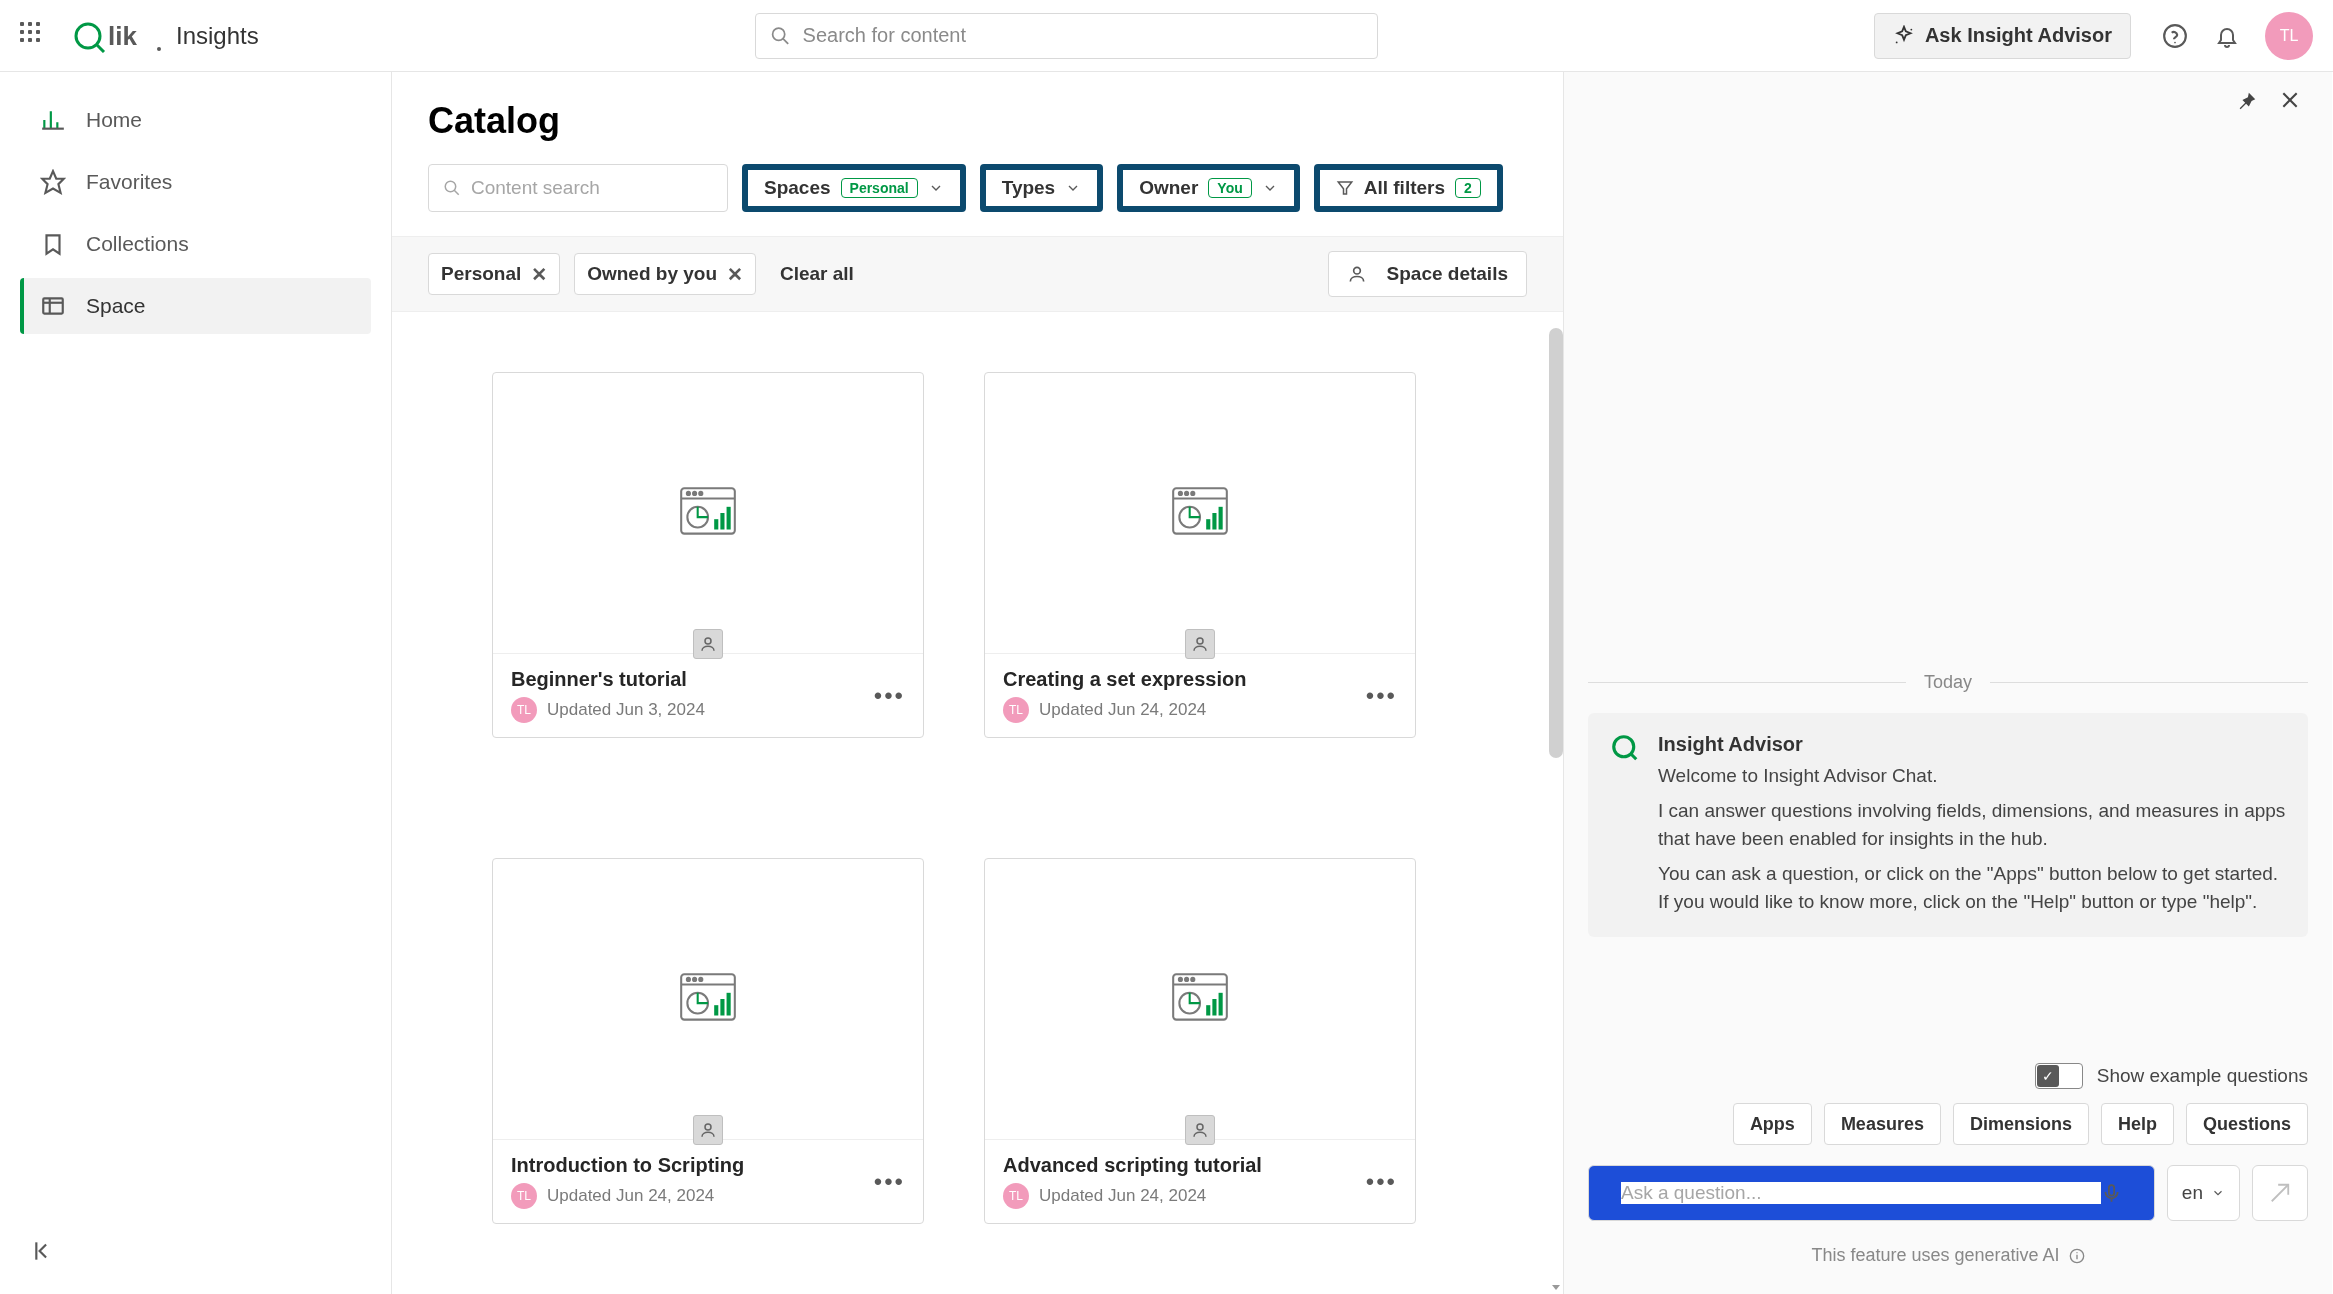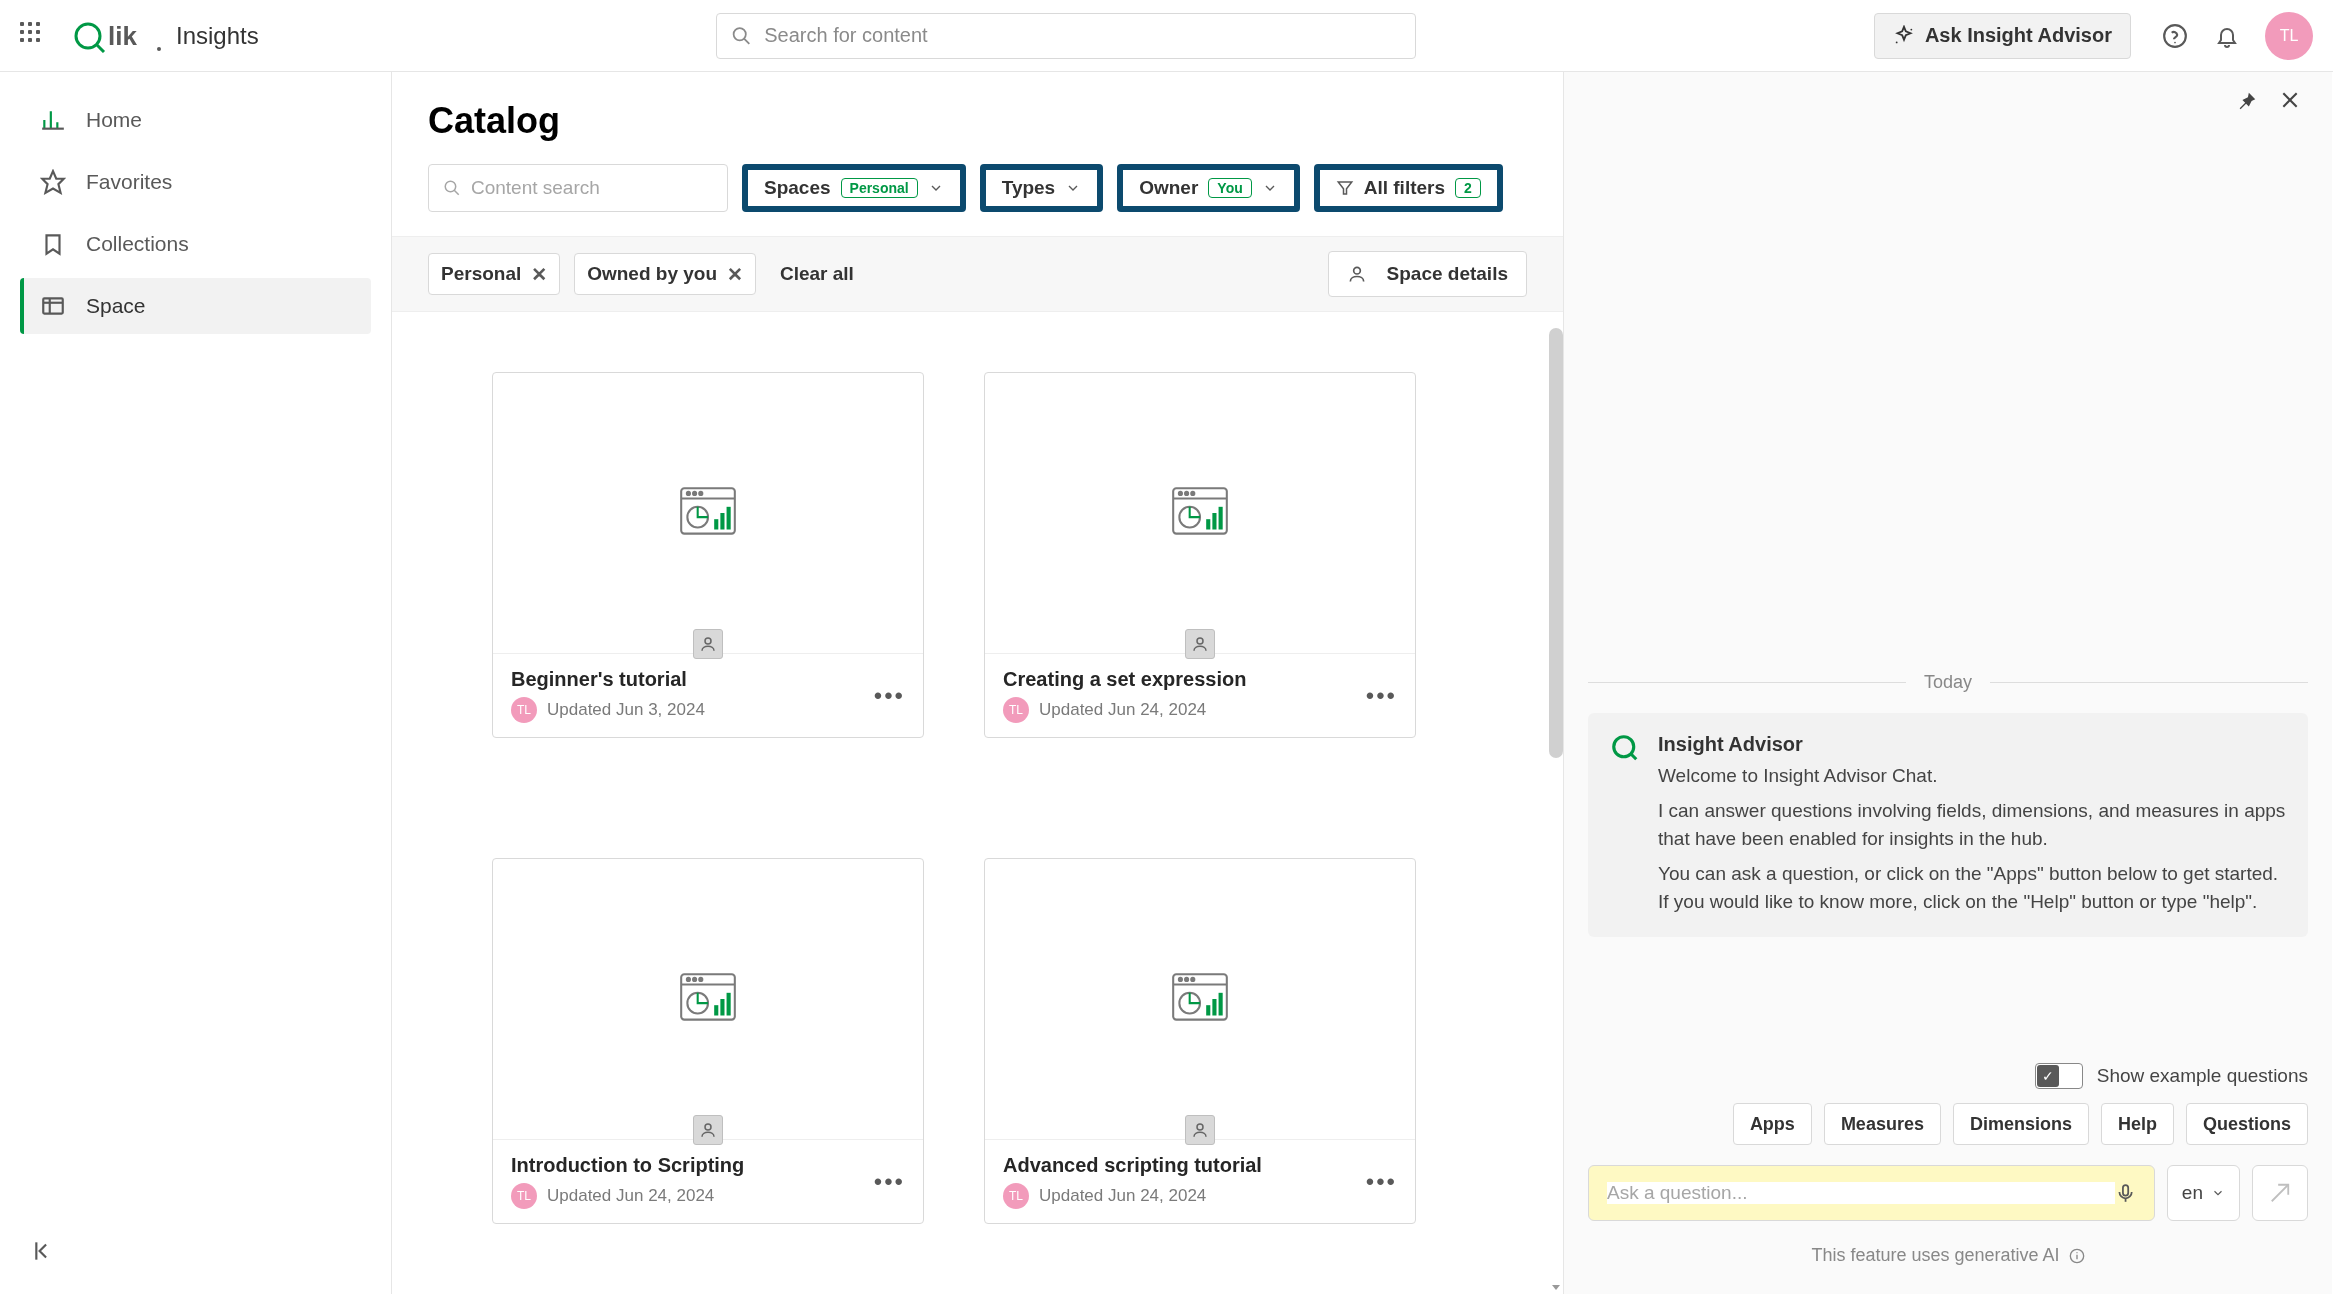--- a/index.html
+++ b/index.html
@@ -15,21 +15,21 @@
     padding: 0 20px;
     gap: 16px;
   }
   .waffle { width: 28px; height: 28px; display: grid; grid-template-columns: repeat(3,4px); grid-template-rows: repeat(3,4px); gap: 4px; cursor: pointer; }
   .waffle span { background: #595959; border-radius: 1px; }
   .logo-wrap { display: flex; align-items: center; gap: 14px; margin-left: 10px; }
   .logo-wrap .product { font-size: 24px; color: #333; }
   .global-search {
     margin-left: auto;
     margin-right: auto;
-    width: 700px;
+    width: 623px;
     height: 46px;
     border: 1px solid #d9d9d9;
     border-radius: 4px;
     display: flex;
     align-items: center;
     padding: 0 14px;
     gap: 12px;
     color: #8a8a8a;
     font-size: 20px;
   }
@@ -329,23 +329,23 @@
   .ask-row {
     padding: 0 24px;
     display: flex;
     gap: 12px;
   }
   .ask-input {
     flex: 1;
     height: 56px;
     border: 1px solid #d9d9d9;
     border-radius: 6px;
-    background: #fef9c3;
+    background: #1d4ed8;
     display: flex; align-items: center;
-    padding: 0 18px;
+    padding: 0 32px;
   }
   .ask-input input { border: none; outline: none; width: 100%; font-size: 19px; }
   .ask-input input::placeholder { color: #a6a6a6; }
   .mic { color: #595959; }
   .lang-sel {
     height: 56px;
     border: 1px solid #d9d9d9;
     border-radius: 6px;
     background: #fff;
     display: flex; align-items: center;

